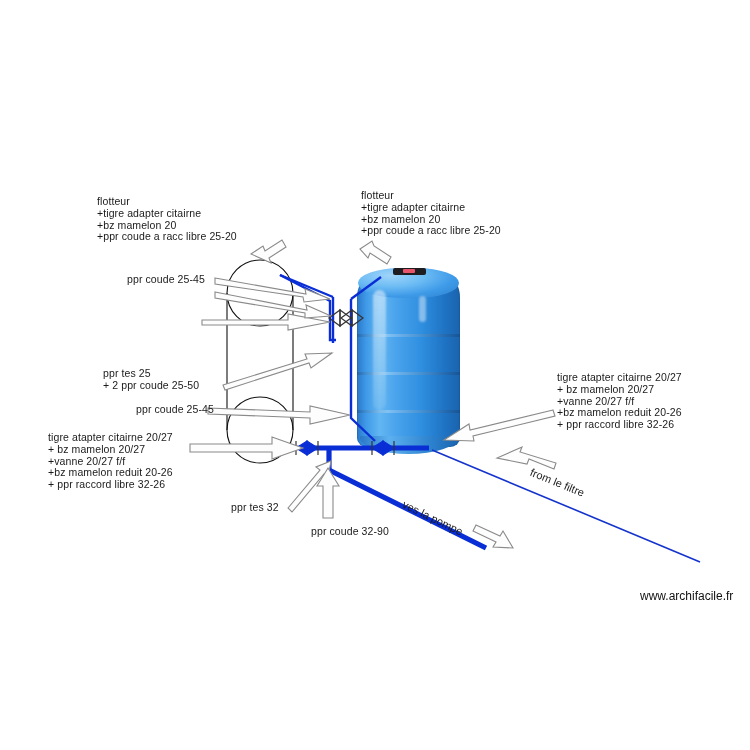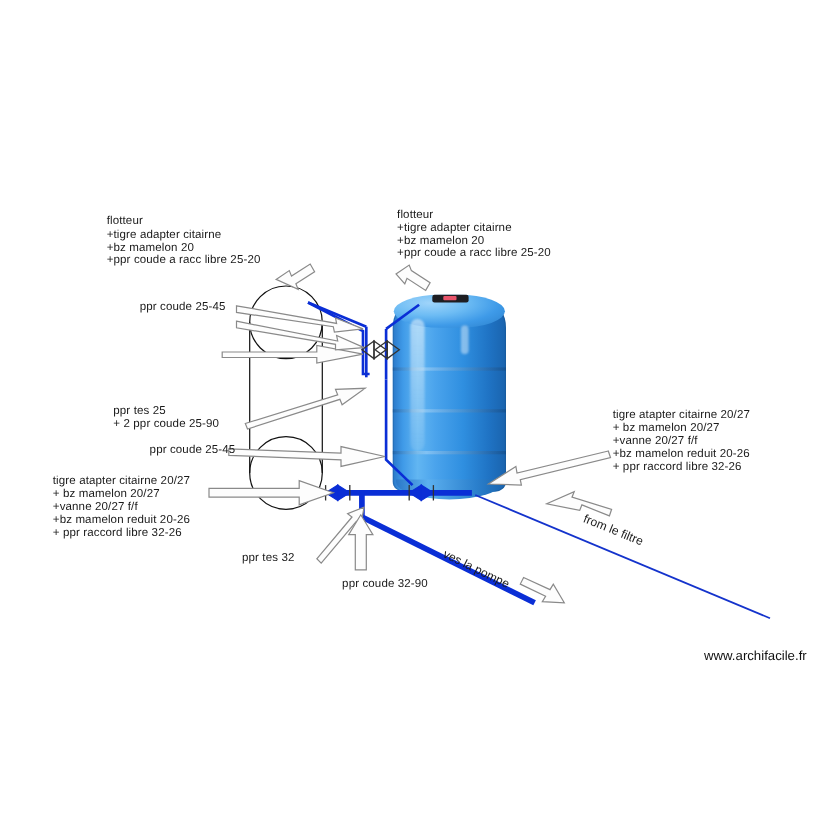--- a/index.html
+++ b/index.html
@@ -251,37 +251,37 @@
 
   <div class="lbl block" style="left:361px; top:190px;">flotteur
 +tigre adapter citairne
 +bz mamelon 20
 +ppr coude a racc libre 25-20</div>
 
   <div class="lbl" style="left:127px; top:274px;">ppr coude 25-45</div>
 
 
   <div class="lbl block" style="left:103px; top:368px;">ppr tes 25
-+ 2 ppr coude 25-90</div>
++ 2 ppr coude 25-50</div>
 
   <div class="lbl" style="left:136px; top:404px;">ppr coude 25-45</div>
 
   <div class="lbl block" style="left:48px;  top:432px;">tigre atapter citairne 20/27
 + bz mamelon 20/27
 +vanne 20/27 f/f
 +bz mamelon reduit 20-26
 + ppr raccord libre 32-26</div>
 
   <div class="lbl block" style="left:557px; top:372px;">tigre atapter citairne 20/27
 + bz mamelon 20/27
 +vanne 20/27 f/f
 +bz mamelon reduit 20-26
 + ppr raccord libre 32-26</div>
 
-  <div class="lbl" style="left:220px; top:502px;">ppr tes 32</div>
+  <div class="lbl" style="left:231px; top:502px;">ppr tes 32</div>
 
   <div class="lbl" style="left:283px; top:526px;margin-left:28px;">ppr coude 32-90</div>
 
   <div class="rot-pompe" style="left:406px; top:498px; transform:rotate(26deg);">ves la pompe</div>
 
   <div class="rot-filtre" style="left:533px; top:466px; transform:rotate(22deg);">from le filtre</div>
 
   <div class="footer" style="left:640px; top:589px;">www.archifacile.fr</div>
 
 </div>

